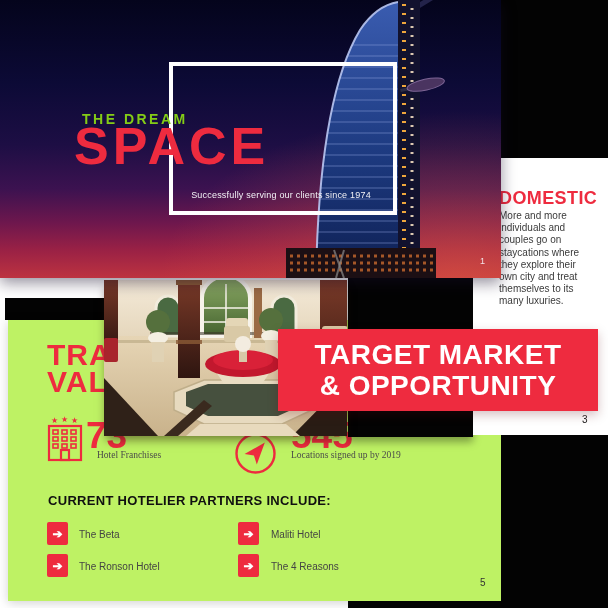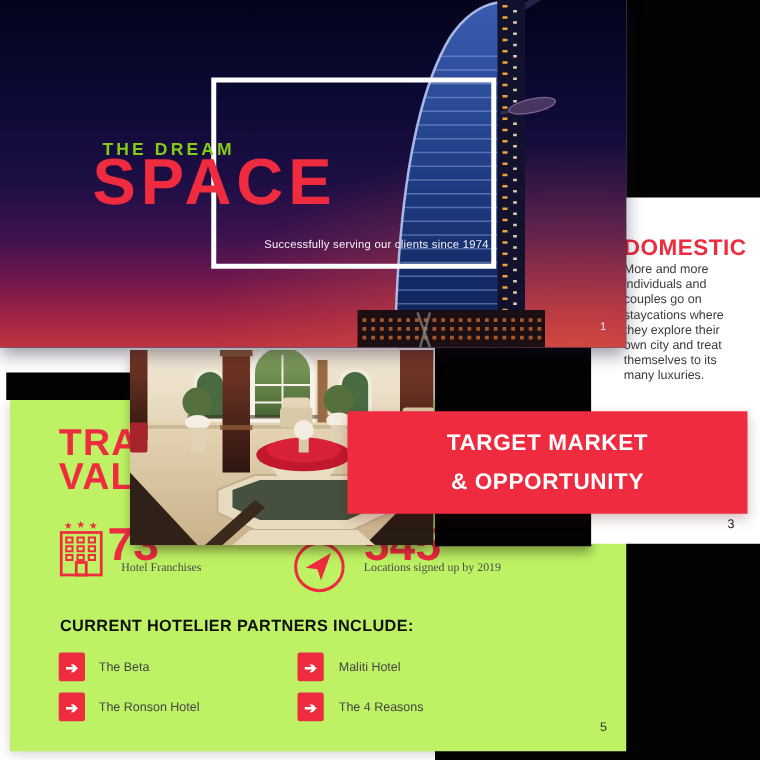--- a/index.html
+++ b/index.html
@@ -6,41 +6,41 @@
   #canvas{position:relative;width:608px;height:608px;overflow:hidden;background:#fff;
           font-family:"Liberation Sans",sans-serif;}
   .abs{position:absolute;}
   
   #slide1{left:0;top:0;width:501px;height:278px;overflow:hidden;
           box-shadow:0 5px 14px rgba(20,10,40,.45);background:#0a0830;}
   #slide1 svg{position:absolute;left:0;top:0;}
   .frame{left:169px;top:62px;width:220px;height:145px;border:4px solid #fff;}
   .eyebrow{left:82px;top:111px;font-size:14px;font-weight:800;letter-spacing:2.5px;color:#84cc16;}
   .bigtitle{left:74px;top:120px;font-size:52px;font-weight:700;letter-spacing:4px;line-height:1;}
-  .subtitle{left:171px;top:190px;width:220px;text-align:right;font-size:9px;color:#f2f2f6;letter-spacing:.2px;}
+  .subtitle{left:171px;top:190px;width:220px;text-align:center;font-size:9px;color:#f2f2f6;letter-spacing:.2px;}
   .pg{font-size:9px;}
   #pg1{left:480px;top:256px;color:#f3e2e6;}
   
   .black{background:#030303;}
   #blackRight{left:501px;top:0;width:107px;height:608px;}
   #blackB{left:348px;top:278px;width:125px;height:159px;box-shadow:0 5px 8px rgba(0,0,0,.35);}
   #blackD{left:5px;top:298px;width:99px;height:22px;}
   #blackStrip{left:348px;top:601px;width:260px;height:7px;}
   
   #panel{left:473px;top:158px;width:135px;height:277px;background:#fff;}
   #panel .head{left:26px;top:30px;font-size:18px;font-weight:800;letter-spacing:.4px;}
   #panel .body{left:26px;top:52px;width:100px;font-size:10px;line-height:12.2px;color:#3b3b3b;}
   #pg3{left:109px;top:256px;font-size:10px;color:#222;}
   
   #photo{left:104px;top:280px;width:243px;height:156px;overflow:hidden;
          box-shadow:0 6px 9px -2px rgba(40,20,10,.5);}
   
   #band{left:278px;top:329px;width:320px;height:82px;display:flex;flex-direction:column;
         justify-content:center;align-items:center;box-shadow:0 4px 10px rgba(90,5,15,.25);}
-  #band div{font-size:18px;font-weight:800;line-height:31px;letter-spacing:.5px;color:#fff;white-space:nowrap;}
+  #band div{font-size:28px;font-weight:800;line-height:31px;letter-spacing:.5px;color:#fff;white-space:nowrap;}
   
   #slide5{left:8px;top:320px;width:494px;height:281px;background:#bef264;
           box-shadow:0 2px 10px rgba(0,0,0,.18);}
   .tra{left:39px;font-size:30px;font-weight:800;letter-spacing:1px;line-height:1;}
   .statval{font-size:37px;font-weight:800;line-height:1;}
   .statlbl{font-size:9.5px;color:#4a4a4a;font-family:Liberation Serif, serif;}
   .phead{left:40px;top:173px;font-size:13px;font-weight:800;color:#101010;letter-spacing:.3px;}
   .psq{width:21px;height:23px;border-radius:2px;display:flex;align-items:center;justify-content:center;
        color:#fff;font-weight:bold;font-size:12px;}
   .plbl{font-size:10px;color:#444;}

